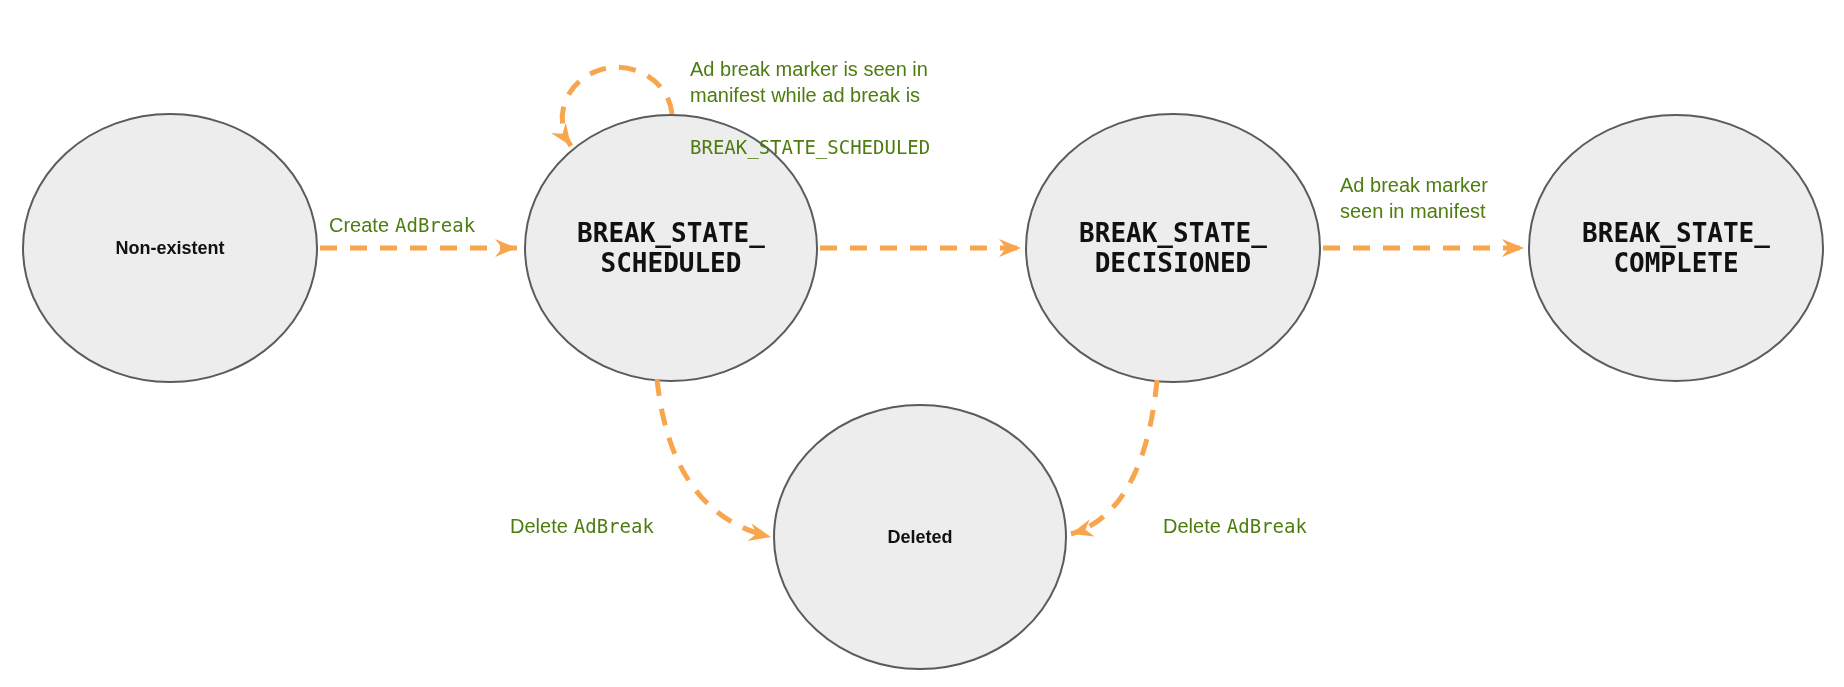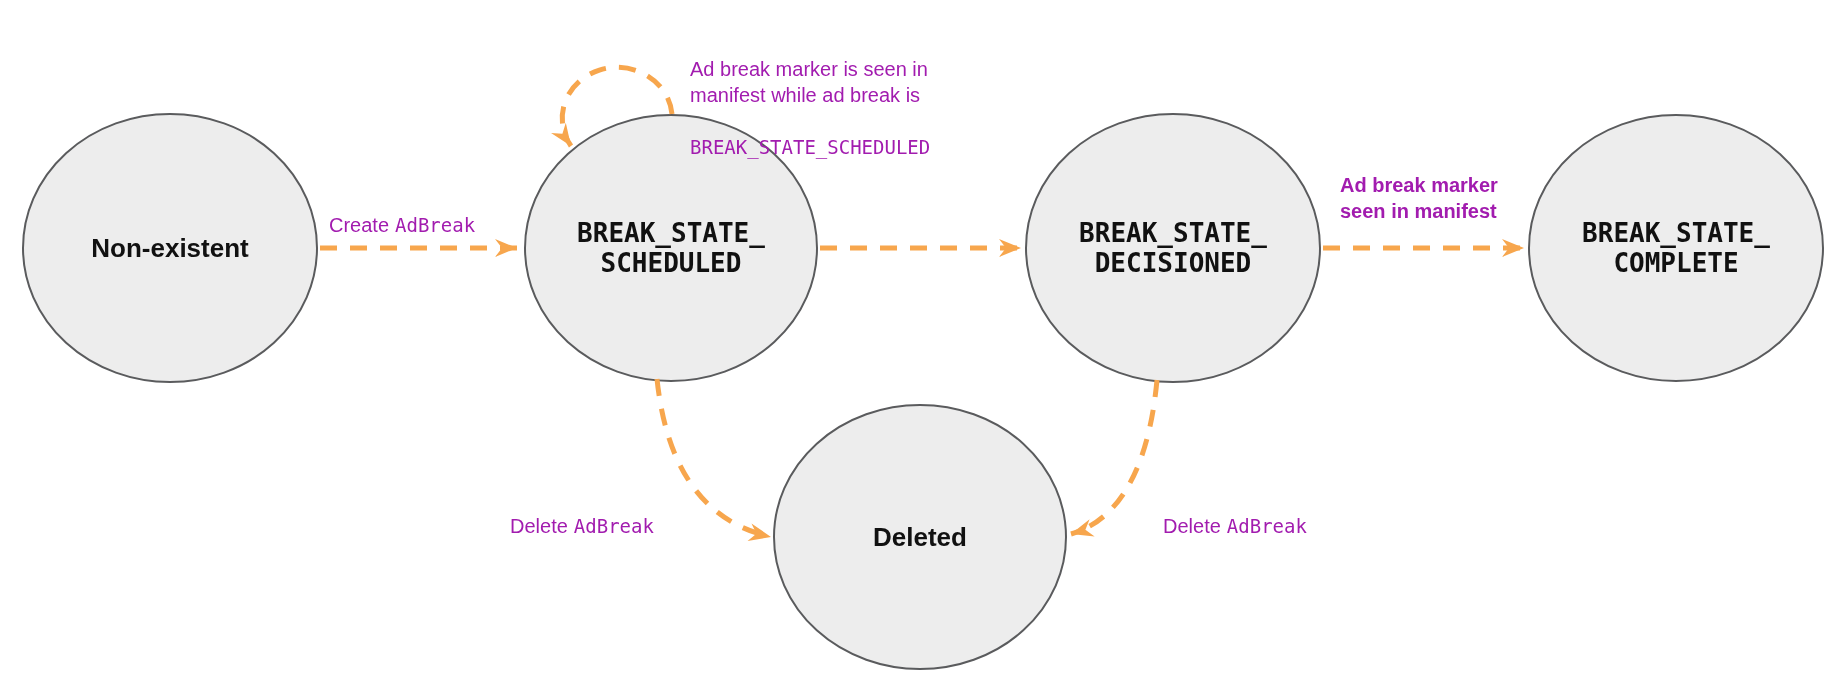--- a/index.html
+++ b/index.html
@@ -36,36 +36,36 @@
   #arrowhead path {
     fill: var(--arrow, #F7A64D);
   }
   
   .node-label {
     position: absolute;
     transform: translate(-50%, -50%);
     text-align: center;
     font-weight: bold;
     white-space: pre-line;
-    font-size: 26px;
+    font-size: 18px;
     line-height: 32px;
     color: #111111;
   }
   .node-label.mono {
     font-family: "DejaVu Sans Mono", "Liberation Mono", monospace;
     font-size: 26px;
     line-height: 30px;
   }
   
   .edge-label {
     position: absolute;
     font-size: 20px;
     line-height: 26px;
     white-space: pre-line;
-    color: #a21caf;
+    color: #4d7c0f;
   }
   .edge-label .blk {
     display: block;
     white-space: pre-line;
   }
   .mono-inline,
   .edge-label .mono-blk {
     font-family: "DejaVu Sans Mono", "Liberation Mono", monospace;
     font-size: 19px;
   }
@@ -115,21 +115,21 @@
     <span class="sans-part">Create</span><span class="mono-inline">AdBreak</span>
   </div>
 
   <div class="edge-label" style="left:690px; top:30px;">
     <span class="blk">Ad break marker is seen in
 manifest while ad break is</span>
     <span class="mono-blk">BREAK_STATE_SCHEDULED</span>
   </div>
 
 
-  <div class="edge-label" style="left:1340px; top:172px;font-weight:bold;">Ad break marker
+  <div class="edge-label" style="left:1340px; top:172px;">Ad break marker
 seen in manifest</div>
 
   <div class="edge-label" style="left:510px; top:487px;">
     <span class="sans-part">Delete</span><span class="mono-inline">AdBreak</span>
   </div>
 
   <div class="edge-label" style="left:1163px; top:487px;">
     <span class="sans-part">Delete</span><span class="mono-inline">AdBreak</span>
   </div>
 

